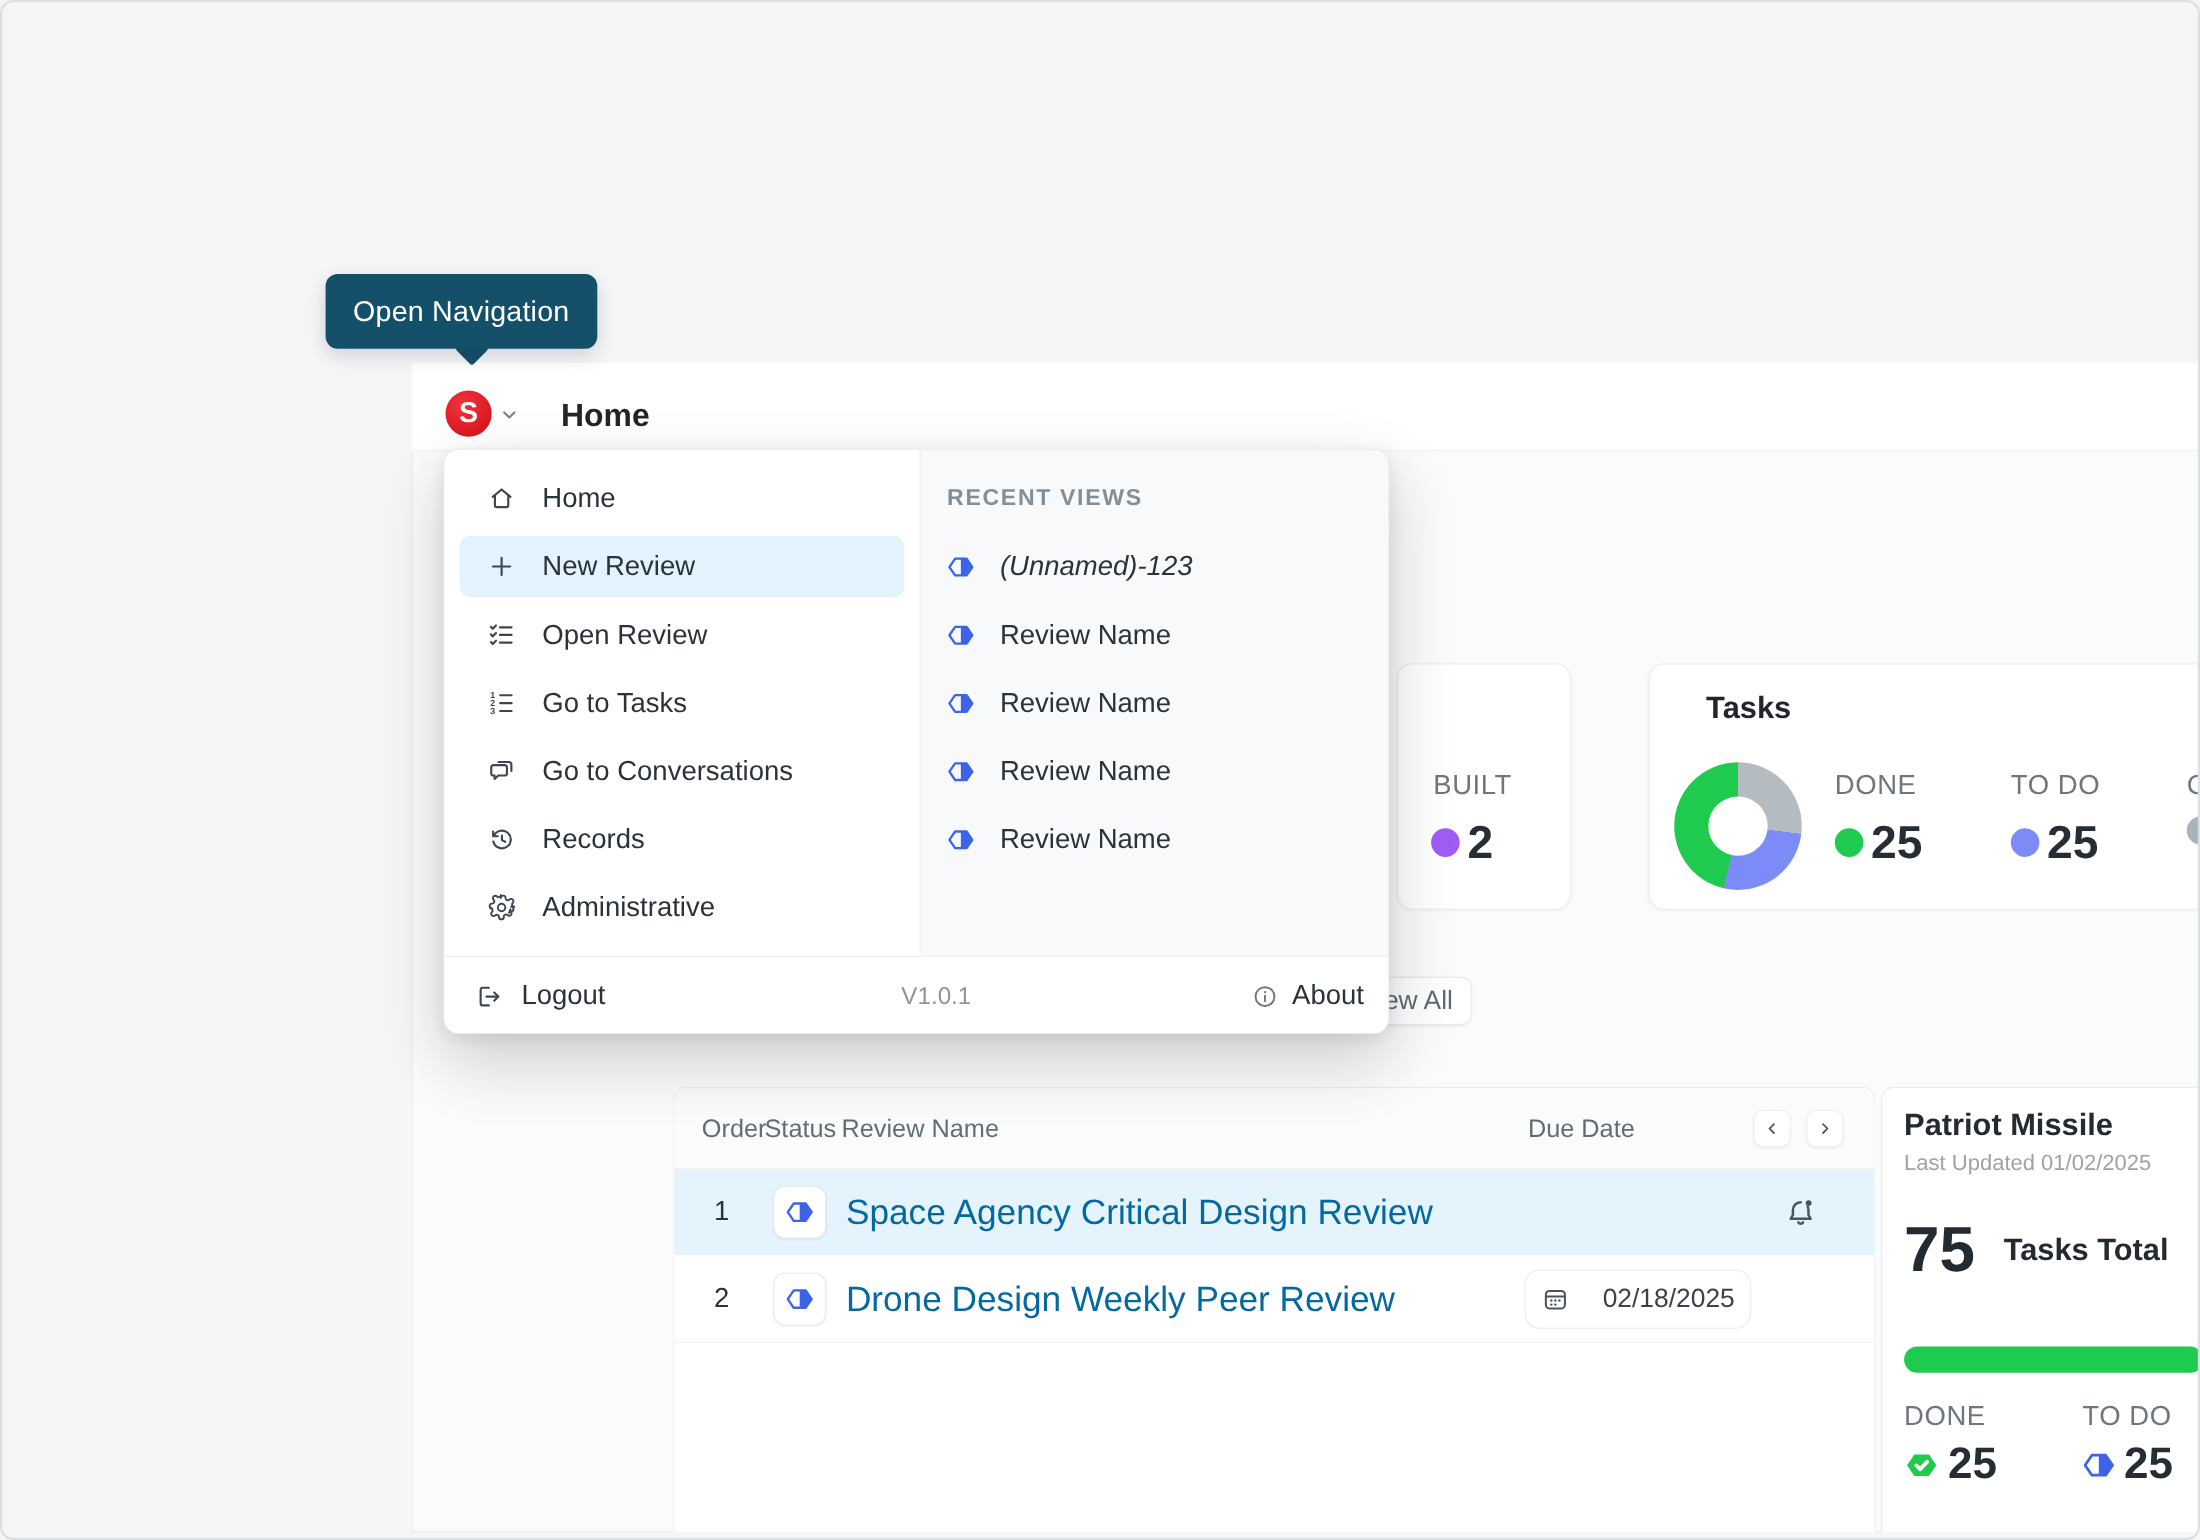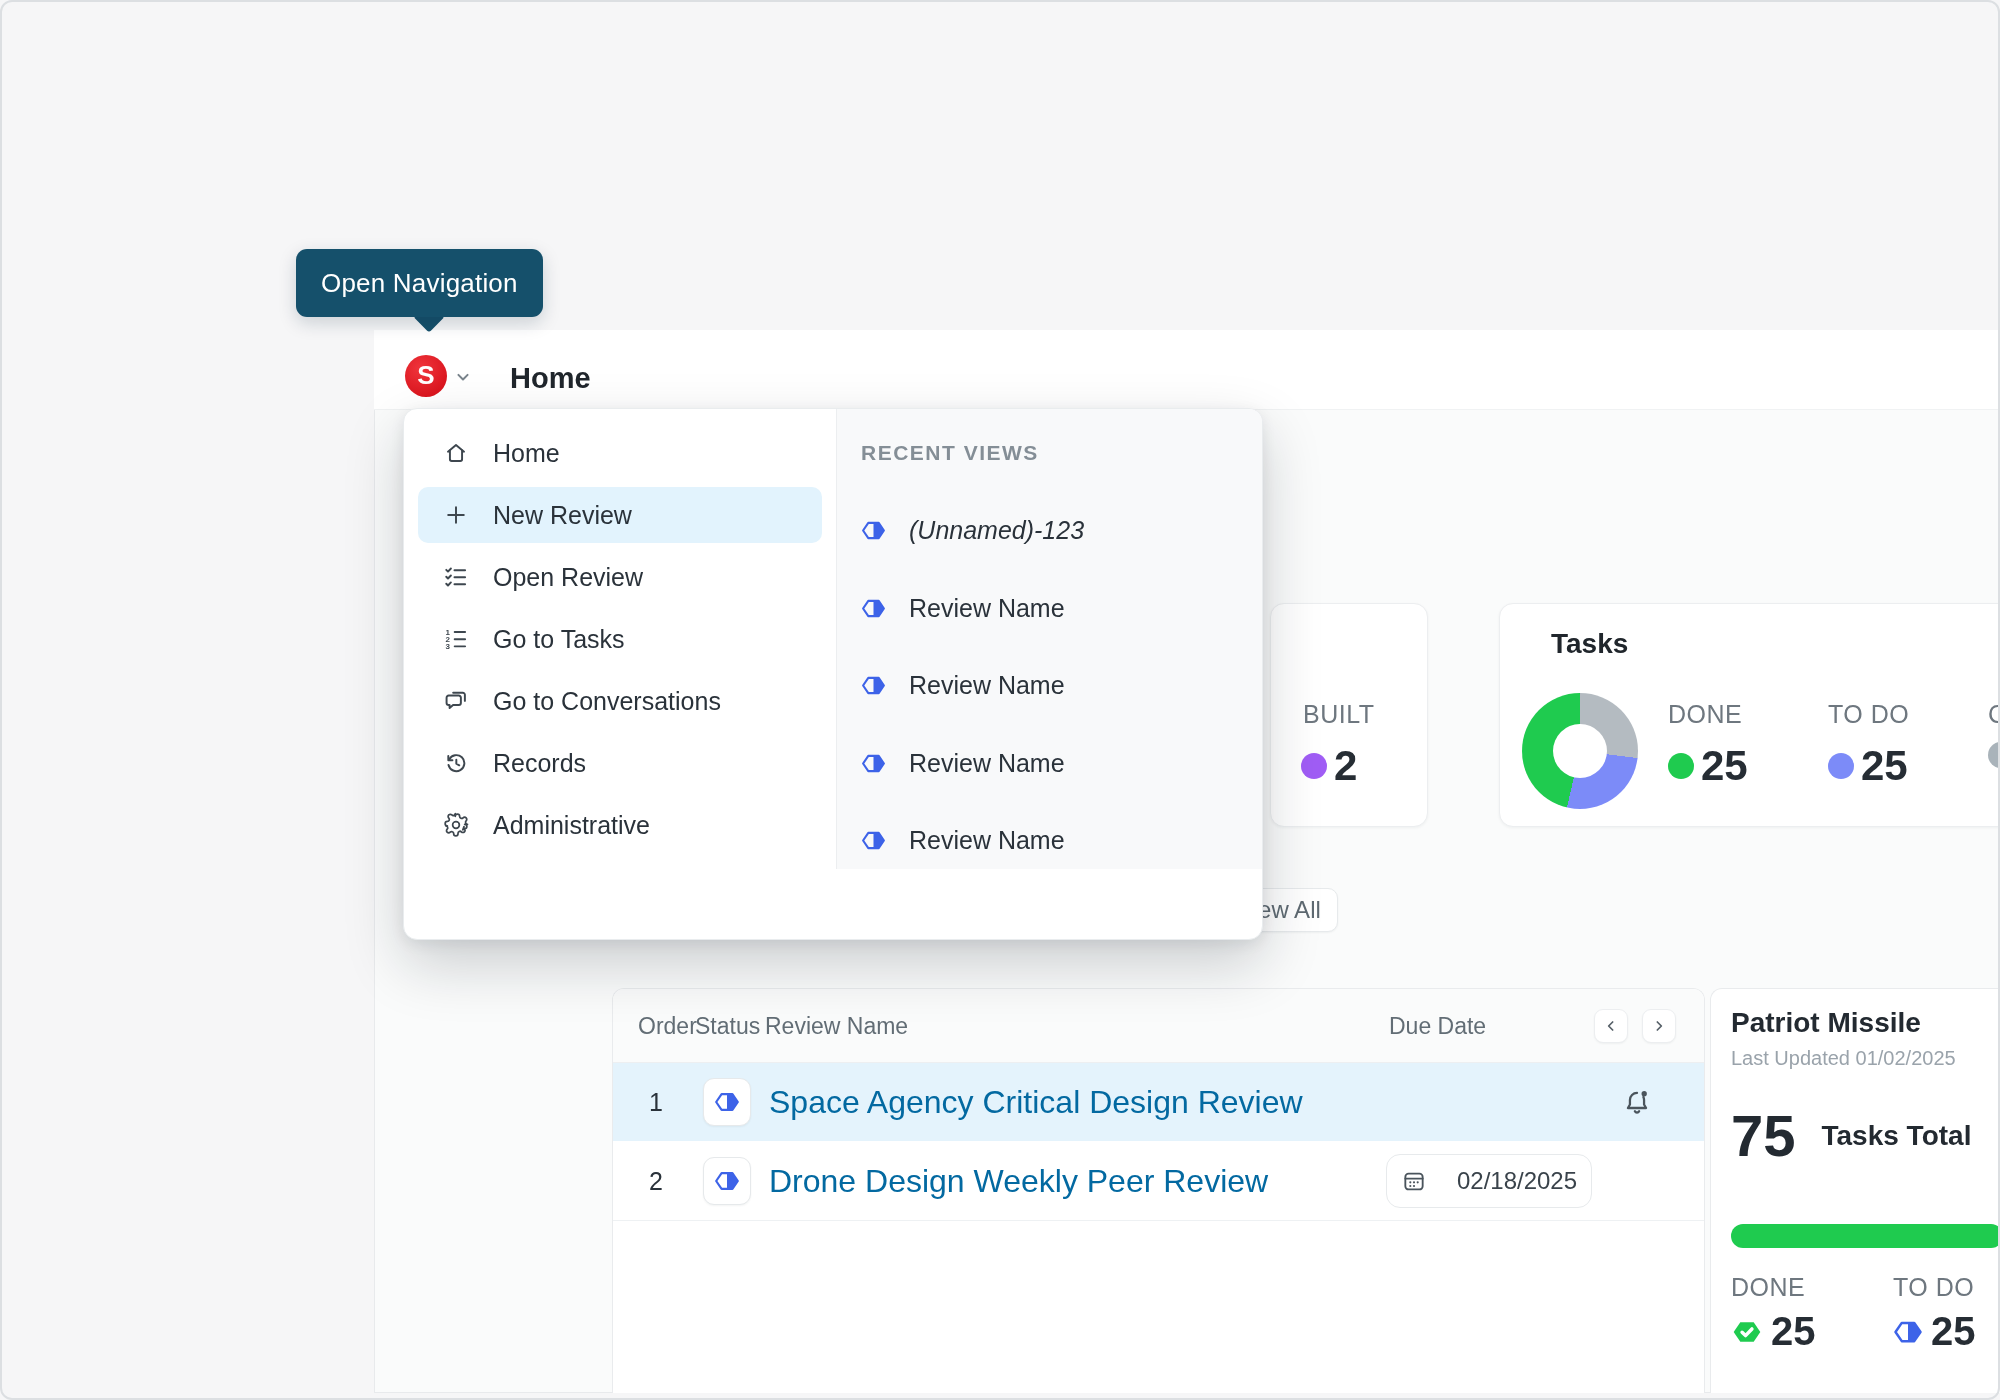--- a/index.html
+++ b/index.html
@@ -48,21 +48,21 @@
     box-shadow:0 24px 60px rgba(15,25,35,.20), 0 4px 14px rgba(15,25,35,.08);
     z-index:50;
   }
   .menu-left { left:0; top:0; width:432px; height:460px; padding:16px 14px; display:flex; flex-direction:column; gap:6px; position:absolute; }
   .menu-item {
     display:flex; align-items:center; gap:24px; height:56px; border-radius:10px;
     padding:0 0 0 25px; font-size:25px; font-weight:500; color:#2a323a; cursor:pointer;
   }
   .menu-item.active { background:#e2f3fd; }
   .menu-item svg { flex:0 0 auto; }
-  .menu-right { left:432px; top:0; width:428px; height:460px; background:#f8f9fa; border-left:1px solid #eceef0; padding:16px 0 0 0; position:absolute; display:flex; flex-direction:column; gap:6px;justify-content:space-between; }
+  .menu-right { left:432px; top:0; width:428px; height:460px; background:#f8f9fa; border-left:1px solid #eceef0; padding:16px 0 0 0; position:absolute; display:flex; flex-direction:column; gap:6px; }
   .recent-heading { height:56px; display:flex; align-items:center; padding-left:24px; font-size:21px; font-weight:600; letter-spacing:1.5px; color:#848e96; }
   .recent-item { height:56px; display:flex; align-items:center; gap:23px; padding-left:24px; font-size:25px; color:#2a323a; cursor:pointer; }
   .recent-item.italic .recent-label { font-style:italic; }
   .menu-footer {
     left:0; top:460px; width:860px; height:72px; border-top:1px solid #edeff1; background:#fff;
     display:flex; align-items:center; padding:0 24px 0 27px; position:absolute;
   }
   .logout-group { display:flex; align-items:center; gap:17px; font-size:25px; font-weight:500; color:#2a323a; cursor:pointer; }
   .version-text { position:absolute; left:52%; transform:translateX(-50%); font-size:22px; color:#8d969e; }
   .about-group { margin-left:auto; display:flex; align-items:center; gap:13px; font-size:25px; font-weight:500; color:#2a323a; cursor:pointer; }
@@ -256,20 +256,39 @@
     </div>
     <div class="recent-item">
       <svg width="25" height="25" viewBox="0 0 24 24">
           <path d="M7 4.7h10l5 7.3-5 7.3H7L2 12z" fill="none" stroke="#3d63e8" stroke-width="2" stroke-linejoin="round"></path>
           <path d="M12 4.7h5l5 7.3-5 7.3h-5z" fill="#3d63e8"></path>
         </svg>
       <span class="recent-label">Review Name</span>
     </div>
   </div>
 
+  <div class="menu-footer">
+    <div class="logout-group">
+      <svg width="26" height="26" viewBox="0 0 24 24" fill="none" stroke="#3e474f" stroke-width="1.8" stroke-linecap="round" stroke-linejoin="round">
+          <path d="M12.4 4.6H7.2a1.7 1.7 0 0 0-1.7 1.7v11.4a1.7 1.7 0 0 0 1.7 1.7h5.2"></path>
+          <path d="M10.3 12h9.9"></path>
+          <polyline points="16.9 8.6 20.3 12 16.9 15.4"></polyline>
+        </svg>
+      <span>Logout</span>
+    </div>
+    <span class="version-text">V1.0.1</span>
+    <div class="about-group">
+      <svg width="24" height="24" viewBox="0 0 24 24" fill="none" stroke="#707a82" stroke-width="1.8" stroke-linecap="round">
+          <circle cx="12" cy="12" r="8.6"></circle>
+          <path d="M12 11.2v5"></path>
+          <circle cx="12" cy="7.9" r="1.1" fill="#707a82" stroke="none"></circle>
+        </svg>
+      <span>About</span>
+    </div>
+  </div>
 </div>
 
 <div class="abs table-panel">
   <div class="thead">
     <span class="th" style="left:25px">Order</span>
     <span class="th" style="left:82px">Status</span>
     <span class="th" style="left:152px">Review Name</span>
     <span class="th" style="left:776px">Due Date</span>
     <div class="pager-btn" style="left:981px">
       <svg width="16" height="16" viewBox="0 0 24 24" fill="none" stroke="#555f67" stroke-width="2.6" stroke-linecap="round" stroke-linejoin="round">

